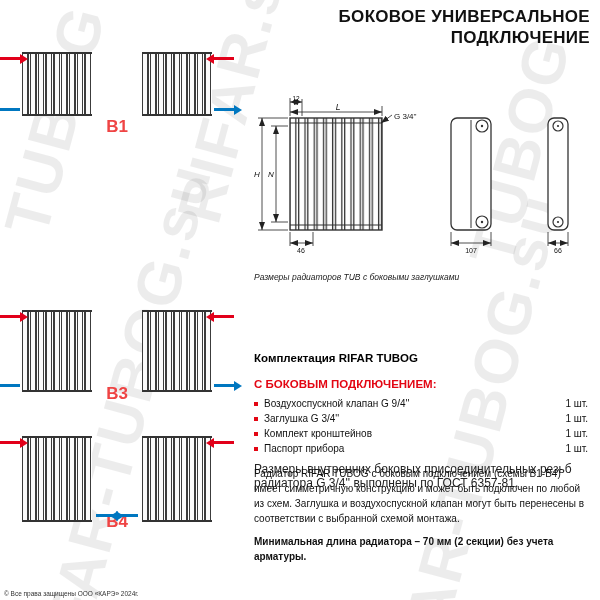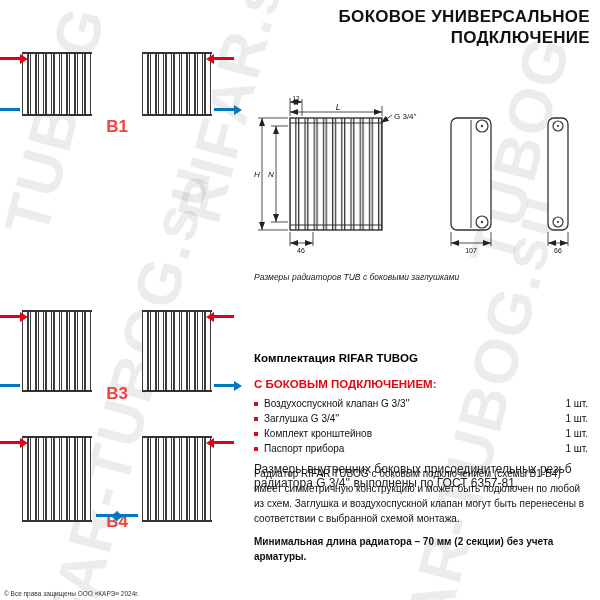--- a/index.html
+++ b/index.html
@@ -222,21 +222,21 @@
   </svg>
 
   <div class="drawing-caption">Размеры радиаторов TUB с боковыми заглушками</div>
 
   <div class="kit">
     <div class="kit-h1">Комплектация RIFAR TUBOG</div>
     <div class="kit-h2">С БОКОВЫМ ПОДКЛЮЧЕНИЕМ:</div>
     <div class="kit-list">
       <div class="kit-item">
         <span class="bullet"></span>
-        <span class="kit-label">Воздухоспускной клапан G 3/3''</span>
+        <span class="kit-label">Воздухоспускной клапан G 9/4''</span>
         <span class="kit-qty">1 шт.</span>
       </div>
       <div class="kit-item">
         <span class="bullet"></span>
         <span class="kit-label">Заглушка G 3/4''</span>
         <span class="kit-qty">1 шт.</span>
       </div>
       <div class="kit-item">
         <span class="bullet"></span>
         <span class="kit-label">Комплект кронштейнов</span>

